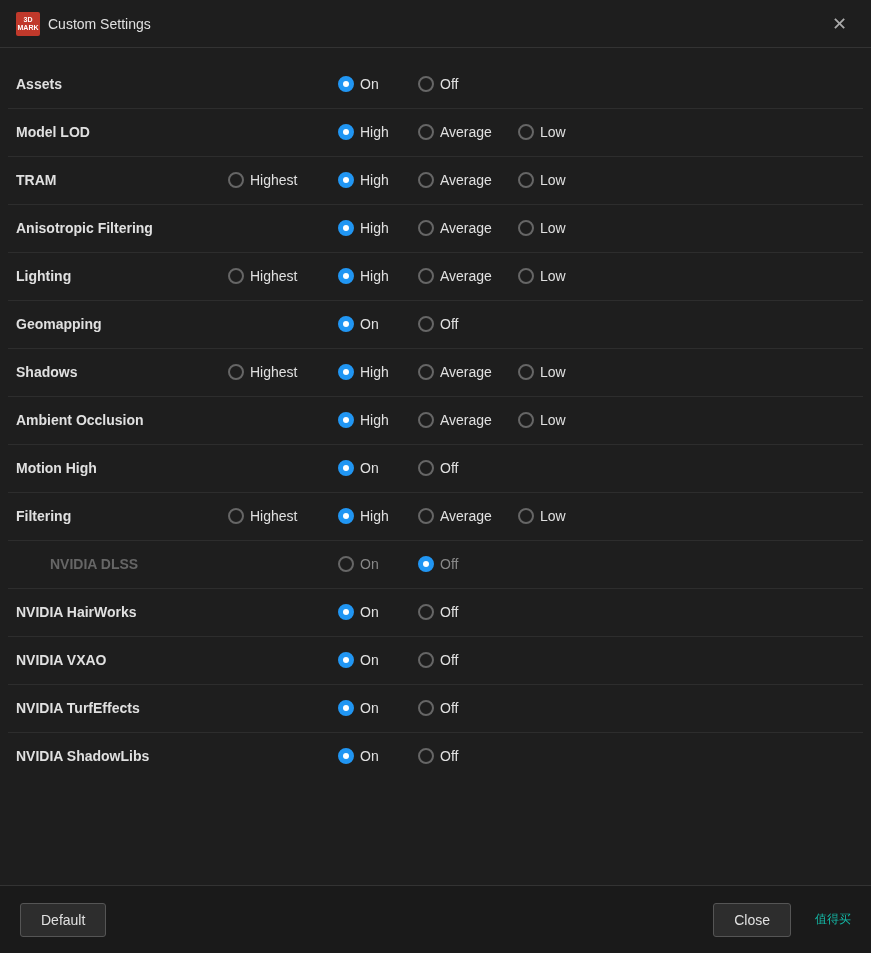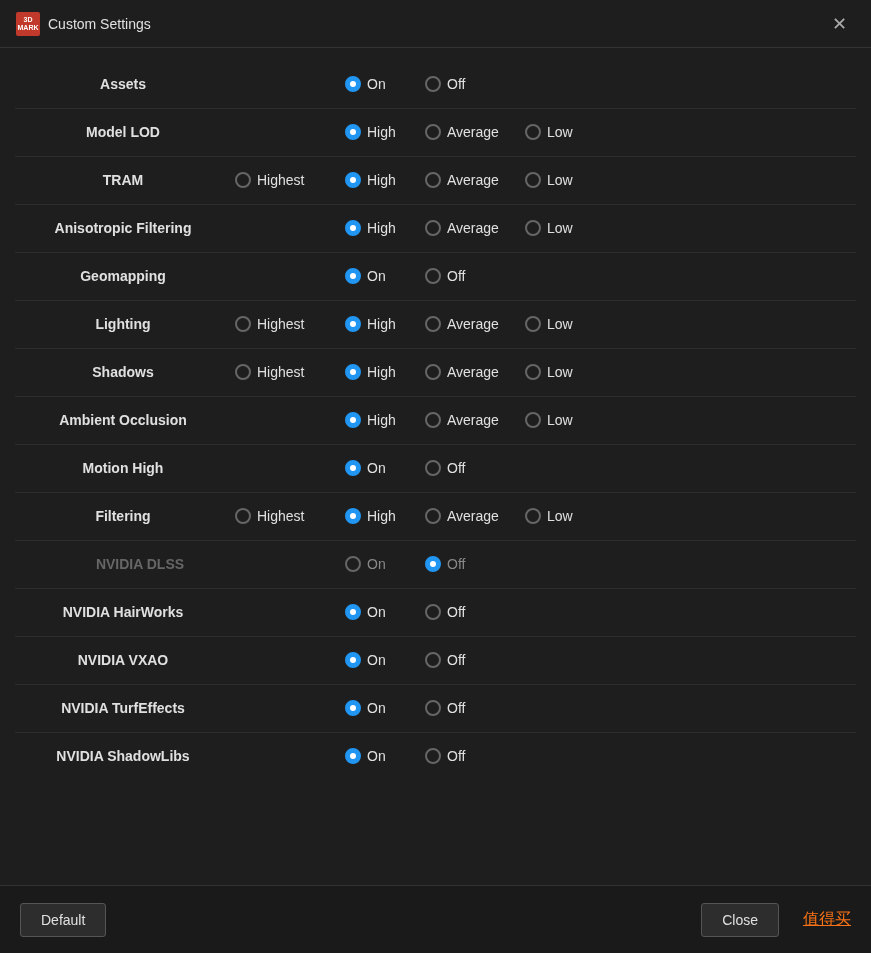--- a/index.html
+++ b/index.html
@@ -56,23 +56,22 @@
       color: #aaa;
       font-size: 18px;
       cursor: pointer;
       background: none;
       border: none;
       padding: 4px 8px;
       line-height: 1;
     }
     .content {
       flex: 1;
-      padding: 12px 15px;
+      padding: 12px 8px;
       overflow-y: auto;
-      text-align: center;
     }
     .settings-table {
       width: 100%;
       border-collapse: collapse;
     }
     .settings-row {
       border-bottom: 1px solid #2d2d2d;
       height: 48px;
     }
     .settings-row:last-child { border-bottom: none; }
@@ -257,54 +256,54 @@
                   <span class="label">Average</span>
                 </div>
                 <div class="radio-option" style="min-width: 70px;">
                   <div class="radio-circle"></div>
                   <span class="label">Low</span>
                 </div>
               </div>
             </td>
           </tr>
           <tr class="settings-row">
+            <td class="name-col" style="width: 220px;"><span class="setting-name">Lighting</span></td>
+            <td class="opt-col" colspan="1">
+              <div class="opts-row">
+                <div class="radio-option" style="min-width: 110px;">
+                  <div class="radio-circle"></div>
+                  <span class="label">Highest</span>
+                </div>
+                <div class="radio-option" style="min-width: 80px;">
+                  <div class="radio-circle selected"></div>
+                  <span class="label">High</span>
+                </div>
+                <div class="radio-option" style="min-width: 100px;">
+                  <div class="radio-circle"></div>
+                  <span class="label">Average</span>
+                </div>
+                <div class="radio-option" style="min-width: 70px;">
+                  <div class="radio-circle"></div>
+                  <span class="label">Low</span>
+                </div>
+              </div>
+            </td>
+          </tr>
+          <tr class="settings-row">
             <td class="name-col" style="width: 220px;"><span class="setting-name">Geomapping</span></td>
             <td class="opt-col" colspan="1">
               <div class="opts-row">
                 <div style="min-width: 110px; display: inline-block;"></div>
                 <div class="radio-option" style="min-width: 80px;">
                   <div class="radio-circle selected"></div>
                   <span class="label">On</span>
                 </div>
                 <div class="radio-option" style="min-width: 80px;">
                   <div class="radio-circle"></div>
                   <span class="label">Off</span>
-                </div>
-              </div>
-            </td>
-          </tr>
-          <tr class="settings-row">
-            <td class="name-col" style="width: 220px;"><span class="setting-name">Lighting</span></td>
-            <td class="opt-col" colspan="1">
-              <div class="opts-row">
-                <div class="radio-option" style="min-width: 110px;">
-                  <div class="radio-circle"></div>
-                  <span class="label">Highest</span>
-                </div>
-                <div class="radio-option" style="min-width: 80px;">
-                  <div class="radio-circle selected"></div>
-                  <span class="label">High</span>
-                </div>
-                <div class="radio-option" style="min-width: 100px;">
-                  <div class="radio-circle"></div>
-                  <span class="label">Average</span>
-                </div>
-                <div class="radio-option" style="min-width: 70px;">
-                  <div class="radio-circle"></div>
-                  <span class="label">Low</span>
                 </div>
               </div>
             </td>
           </tr>
           <tr class="settings-row">
             <td class="name-col" style="width: 220px;"><span class="setting-name">Shadows</span></td>
             <td class="opt-col" colspan="1">
               <div class="opts-row">
                 <div class="radio-option" style="min-width: 110px;">
                   <div class="radio-circle"></div>
@@ -465,16 +464,16 @@
             </td>
           </tr>
         </tbody>
     </table>
   </div>
 
   <div class="footer">
     <button class="default-btn">Default</button>
     <div style="display:flex;align-items:center;gap:24px;">
       <button class="close-footer-btn">Close</button>
-      <span style="color:#f97316;font-size:16px;text-decoration:underline;">值得买</span>
+      <span style="color:#14b8a6;font-size:12px;">值得买</span>
     </div>
   </div>
 </div>
 
 </body></html>

